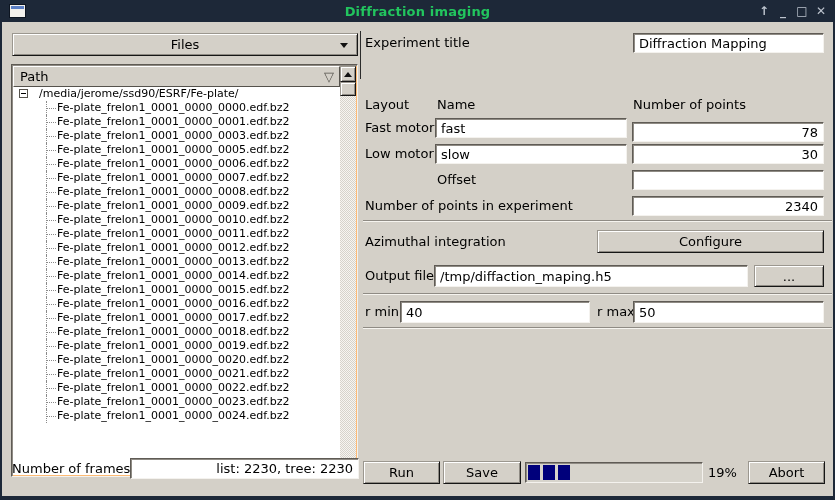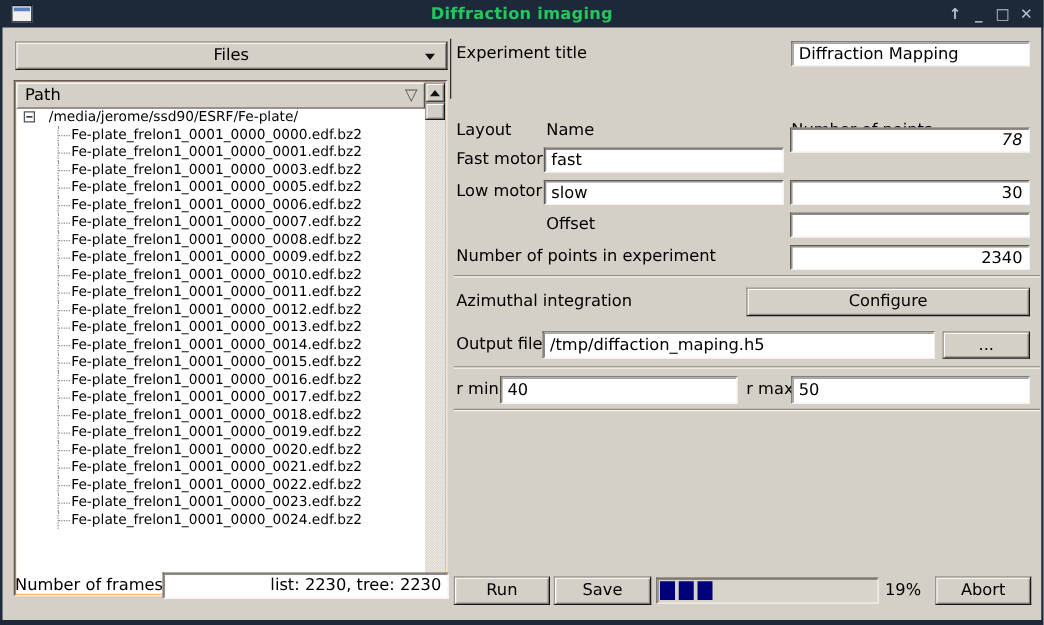--- a/index.html
+++ b/index.html
@@ -161,21 +161,21 @@
 
     <div class="lbl" style="left:363px; top:11px; line-height:20px;">Experiment title</div>
     <input class="field" style="left: 631px; top: 11px; width: 191px; height: 20px;" value="Diffraction Mapping">
 
     <div class="lbl" style="left:363px; top:75px; line-height:16px;">Layout</div>
     <div class="lbl" style="left:435px; top:75px; line-height:16px;">Name</div>
     <div class="lbl" style="left:631px; top:75px; line-height:16px;">Number of points</div>
 
     <div class="lbl" style="left:363px; top:96px; line-height:20px;">Fast motor</div>
     <input class="field" style="left: 433px; top: 96px; width: 192px; height: 20px;" value="fast">
-    <input class="field ra" style="left: 630px; top: 80px; width: 192px; height: 20px; font-style: italic;" value="78">
+    <input class="field ra" style="left: 630px; top: 100px; width: 192px; height: 20px;" value="78">
 
     <div class="lbl" style="left:363px; top:122px; line-height:20px;">Low motor</div>
     <input class="field" style="left: 433px; top: 122px; width: 192px; height: 20px;" value="slow">
     <input class="field ra" style="left: 630px; top: 122px; width: 192px; height: 20px;" value="30">
 
     <div class="lbl" style="left:435px; top:148px; line-height:20px;">Offset</div>
     <input class="field ra" style="left: 630px; top: 148px; width: 192px; height: 20px;" value="">
 
     <div class="lbl" style="left:363px; top:174px; line-height:20px;">Number of points in experiment</div>
     <input class="field ra" style="left: 630px; top: 174px; width: 192px; height: 20px;" value="2340">

